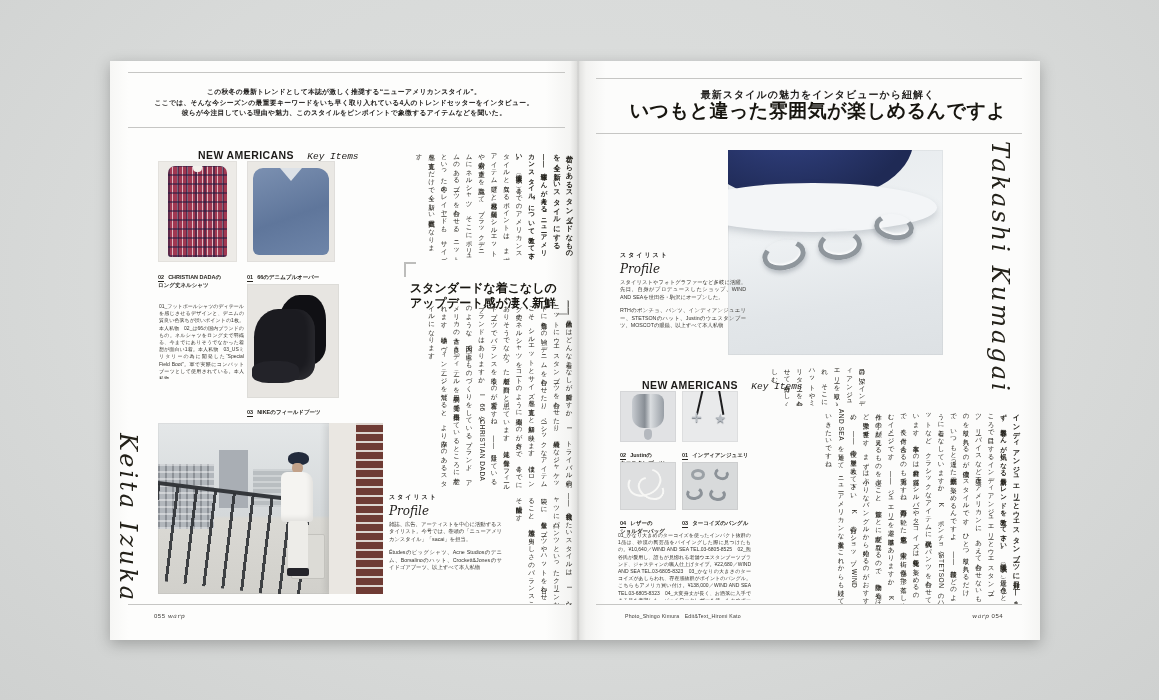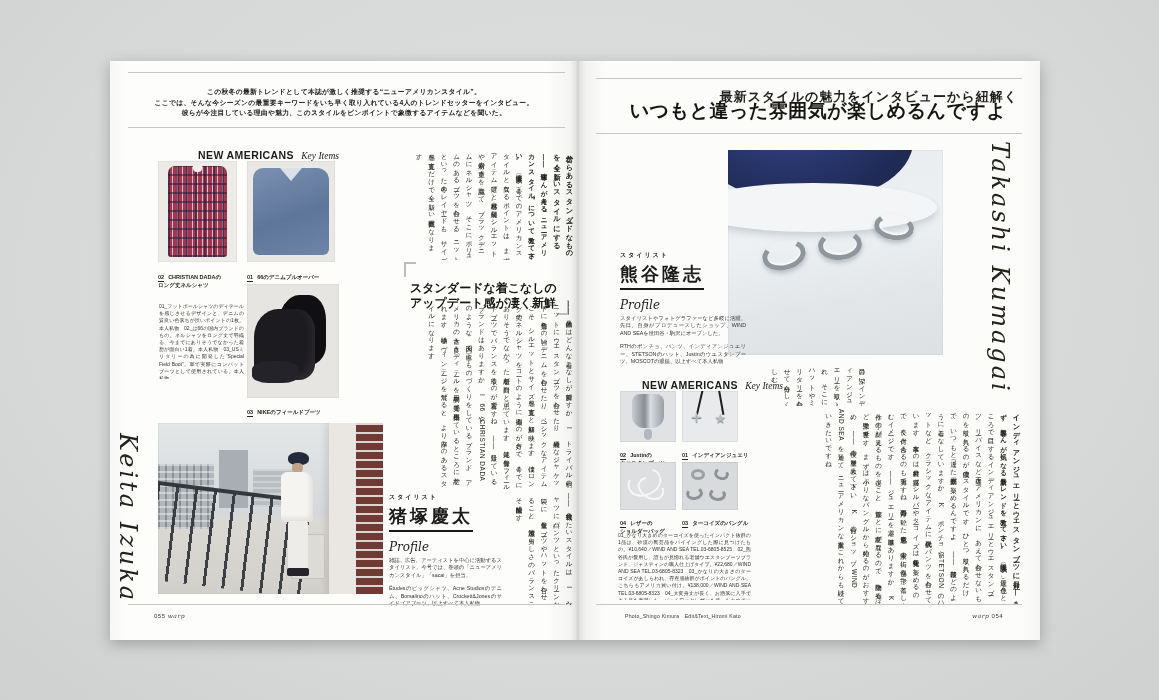--- a/index.html
+++ b/index.html
@@ -11,25 +11,25 @@
     box-shadow:0 4px 14px rgba(0,0,0,.25);}
   .page{position:absolute;top:0;height:579px;overflow:hidden;}
   .page-left{left:0;width:468px;background:linear-gradient(90deg,#f7f7f5 0,#fdfdfc 4%,#fdfdfc 93%,#f1f1ef 100%);}
   .page-right{left:468px;width:462px;background:linear-gradient(90deg,#efefed 0,#fcfcfb 6%,#fcfcfb 96%,#f5f5f3 100%);}
   .spine{position:absolute;left:460px;top:0;width:16px;height:100%;z-index:6;pointer-events:none;
     background:linear-gradient(90deg,rgba(0,0,0,0),rgba(0,0,0,.07) 40%,rgba(0,0,0,.14) 50%,rgba(0,0,0,.05) 62%,rgba(0,0,0,0));}
   .hr{position:absolute;height:1px;background:#c6c6c4;}
 
   
   .intro{position:absolute;text-align:center;font-size:6.8px;font-weight:bold;line-height:10.5px;letter-spacing:.3px;color:#242220;}
-  .kicker{position:absolute;text-align:right;font-size:13px;font-weight:bold;letter-spacing:1px;color:#211f1d;}
+  .kicker{position:absolute;text-align:center;font-size:10px;font-weight:bold;letter-spacing:1px;color:#211f1d;}
   .btitle{position:absolute;text-align:center;font-size:19px;font-weight:bold;letter-spacing:.5px;color:#17150f;}
   .kih{position:absolute;white-space:nowrap;}
   .kih .m{font-size:10.5px;font-weight:bold;letter-spacing:.4px;}
-  .kih .s{font-size:9.5px;font-style:italic;font-family:Liberation Serif, serif;margin-left:3px;}
+  .kih .s{font-size:9.5px;font-style:italic;font-family:Liberation Mono, monospace;margin-left:9px;}
   .cap{position:absolute;font-size:5.5px;font-weight:bold;line-height:7px;color:#26241f;white-space:pre-line;}
   .pnum{display:inline-block;border-bottom:1px solid #26241f;margin-right:4px;vertical-align:top;}
   .credits{position:absolute;font-size:5px;line-height:7.2px;color:#33312c;text-align:justify;overflow:hidden;}
   .vtext{position:absolute;writing-mode:vertical-rl;text-orientation:mixed;font-size:6.5px;line-height:12.5px;
     letter-spacing:.5px;color:#27251f;overflow:hidden;}
   .vtext .lead{font-weight:bold;font-size:7.2px;}
   .vtext .q{font-weight:bold;margin-inline-start:5px;}
   .vtext .a{margin-inline-start:5px;}
   .quote{position:absolute;font-size:12px;font-weight:bold;line-height:15.5px;white-space:pre-line;color:#17150f;padding:3px 6px;}
   .quote::before{content:"";position:absolute;left:0;top:0;width:10px;height:13px;
@@ -195,21 +195,20 @@
         <span>スタンダードな着こなしの
 アップデート感が凄く新鮮</span>
       </div>
 
       <div class="vtext" style="left:278px;top:240px;width:187px;height:188px;">
         <span>――具体的にはどんな着こなしが新鮮ですか。　I　トライバル柄のニットにウエスタンブーツを合わせたり、綺麗めなジャケットに色落ちの強いデニムを合わせたり。ベーシックなアイテムこそ、シルエットとサイズ感を見直すと新鮮に映ります。僕はロング丈のネルシャツをコートのように羽織るのが好きで、今までにありそうでなかった着想が面白いと思っています。足元は無骨なフィールドブーツでバランスを取るのが定番ですね。　――注目しているブランドはありますか。　I　66やCHRISTIAN DADAのような、国内で丁寧にものづくりをしているブランド。アメリカの古き良きディテールを日本的な感覚で再構築しているところに惹かれます。小物はヴィンテージを混ぜると、より深みのあるスタイルになります。</span>
       </div>
 
       <div class="stylist" style="left:279px;top:432px;width:113px;">
         <div class="role">スタイリスト</div>
-        <div><span class="sname">猪塚慶太</span></div>
         <div class="plabel">Profile</div>
         <div class="ptxt">雑誌、広告、アーティストを中心に活動するスタイリスト。今号では、巻頭の「ニューアメリカンスタイル」「sacai」を担当。</div>
         <div class="ptxt">Étudesのビッグシャツ、Acne Studiosのデニム、Borsalinoのハット、Crockett&amp;Jonesのサイドゴアブーツ、以上すべて本人私物</div>
       </div>
 
       <div class="vtext" style="left:398px;top:432px;width:67px;height:112px;">
         <span>――今後挑戦したいスタイルは。　I　白シャツに白パンツといったクリーンな装いに、無骨なブーツやハットを合わせること。清潔感と男らしさのバランスこそ醍醐味です。</span>
       </div>
 
       <div class="hr" style="left:18px;top:543px;width:437px;"></div>
@@ -230,21 +229,20 @@
         <div class="brim"></div>
         <div class="ring r1"></div>
         <div class="ring r2"></div>
         <div class="ring r3"></div>
       </div>
 
       <div class="script" style="left:408px;top:80px;height:280px;">Takashi Kumagai</div>
 
       <div class="stylist" style="left:42px;top:190px;width:126px;">
         <div class="role">スタイリスト</div>
-        <div><span class="sname">熊谷隆志</span></div>
         <div class="plabel">Profile</div>
         <div class="ptxt">スタイリストやフォトグラファーなど多岐に活躍。先日、自身がプロデュースしたショップ、WIND AND SEAを世田谷・駒沢にオープンした。</div>
         <div class="ptxt">RTHのポンチョ、パンツ、インディアンジュエリー、STETSONのハット、Justinのウエスタンブーツ、MOSCOTの眼鏡、以上すべて本人私物</div>
       </div>
 
       <div class="kih" style="left:64px;top:314px;">
         <span class="m">NEW AMERICANS</span>
         <span class="s">Key Items</span>
       </div>
 

